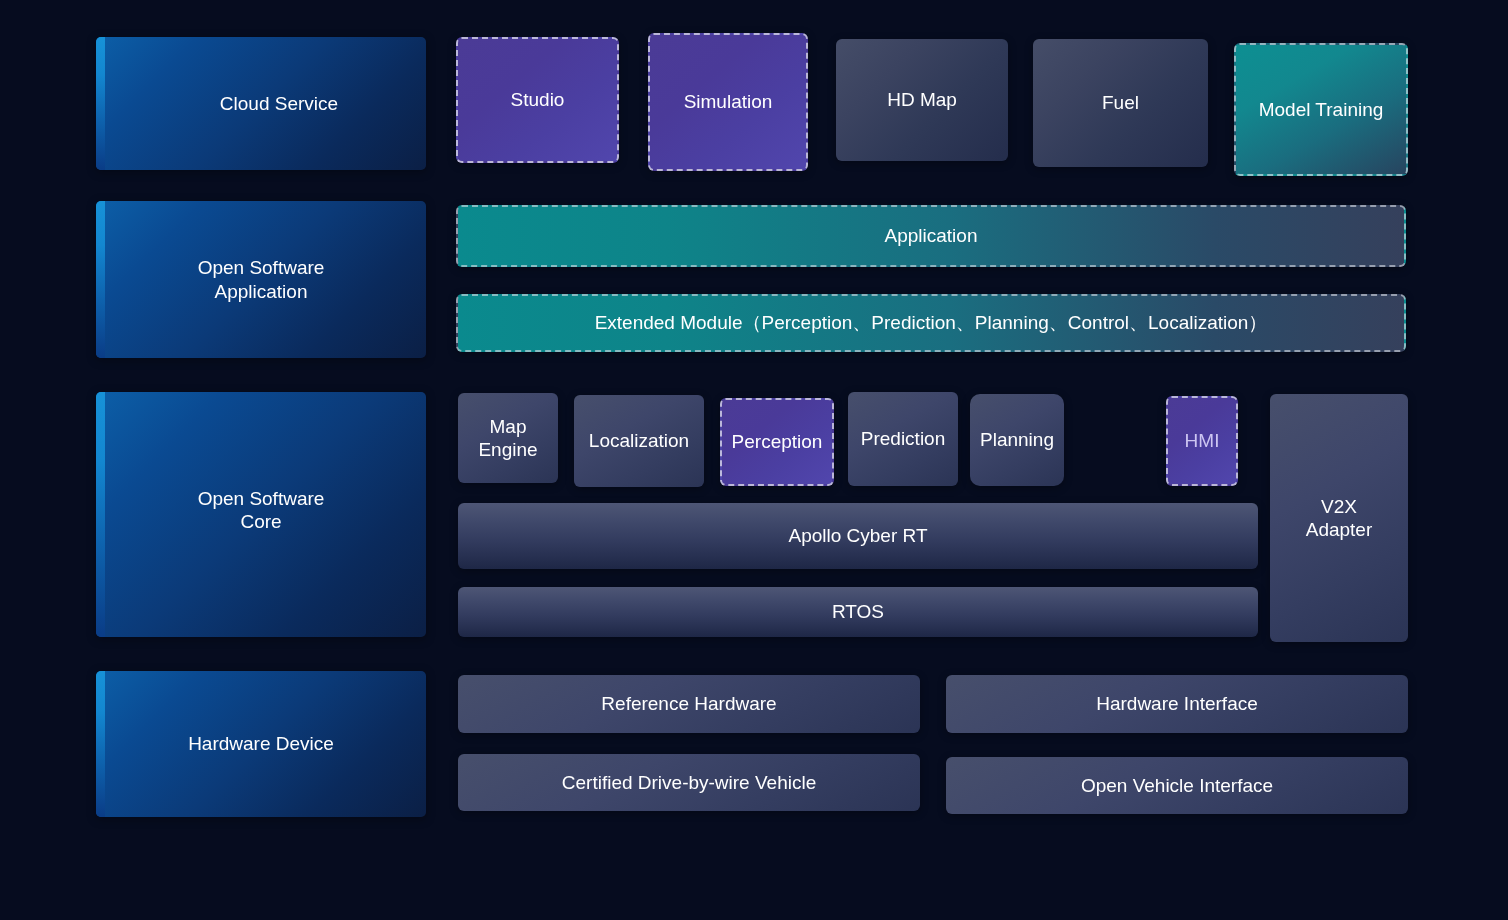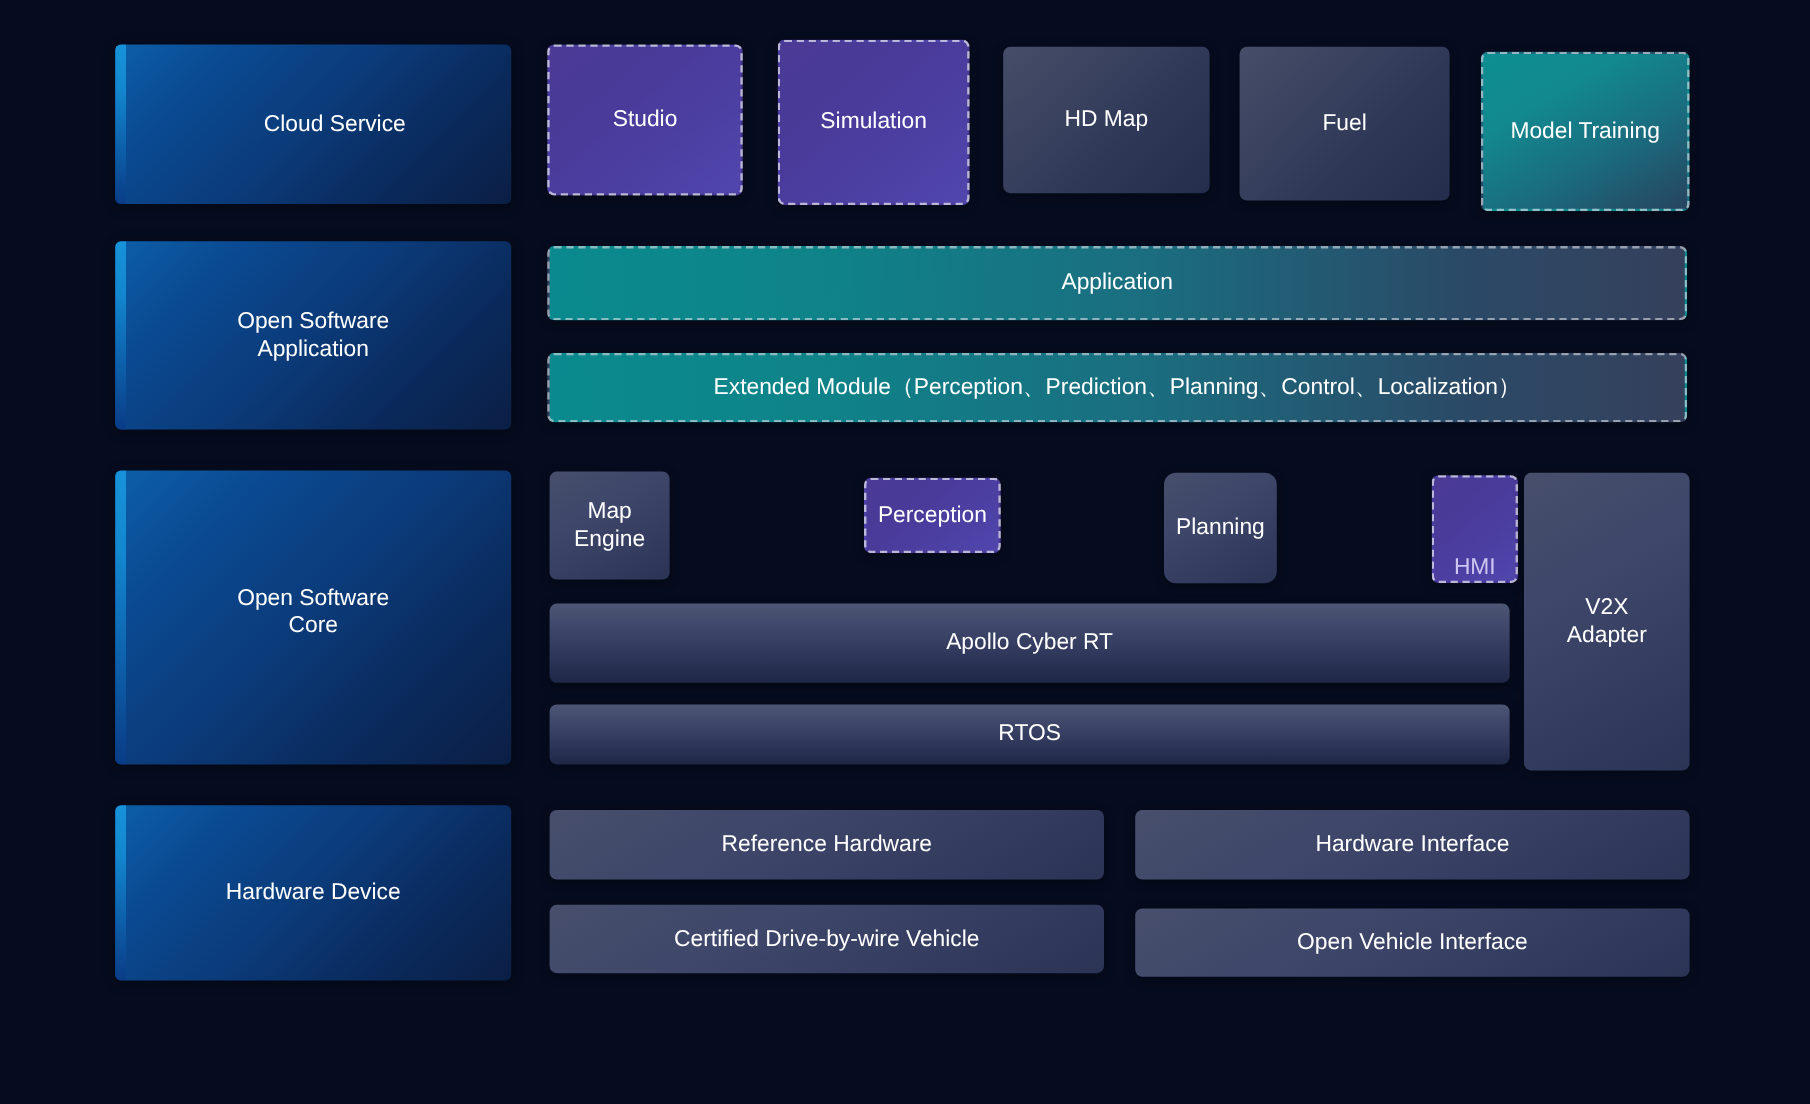--- a/index.html
+++ b/index.html
@@ -133,32 +133,38 @@
 
   <div class="box teal-wide" style="left:456px;top:294px;width:950px;height:58px;">
     <span>Extended Module（Perception、Prediction、Planning、Control、Localization）</span>
   </div>
 
   <div class="box slate-flat" style="left:458px;top:393px;width:100px;height:90px;">
     <span>Map
 Engine</span>
   </div>
 
+  <div class="box slate-flat" style="left:574px;top:395px;width:130px;height:92px;">
+    <span>Localization</span>
+  </div>
 
-  <div class="box purple" style="left:720px;top:398px;width:114px;height:63px;">
+  <div class="box purple" style="left:720px;top:398px;width:114px;height:88px;">
     <span>Perception</span>
   </div>
 
+  <div class="box slate-flat" style="left:848px;top:392px;width:110px;height:94px;">
+    <span>Prediction</span>
+  </div>
 
   <div class="box slate-flat" style="left:970px;top:394px;width:94px;height:92px;border-radius:10px;">
     <span>Planning</span>
   </div>
 
 
-  <div class="box purple lavender-text" style="left:1193px;top:396px;width:72px;height:90px;align-items:flex-end;">
+  <div class="box purple lavender-text" style="left:1166px;top:396px;width:72px;height:90px;">
     <span>HMI</span>
   </div>
 
   <div class="box slate-v" style="left:458px;top:503px;width:800px;height:66px;">
     <span>Apollo Cyber RT</span>
   </div>
 
   <div class="box slate-v" style="left:458px;top:587px;width:800px;height:50px;">
     <span>RTOS</span>
   </div>

